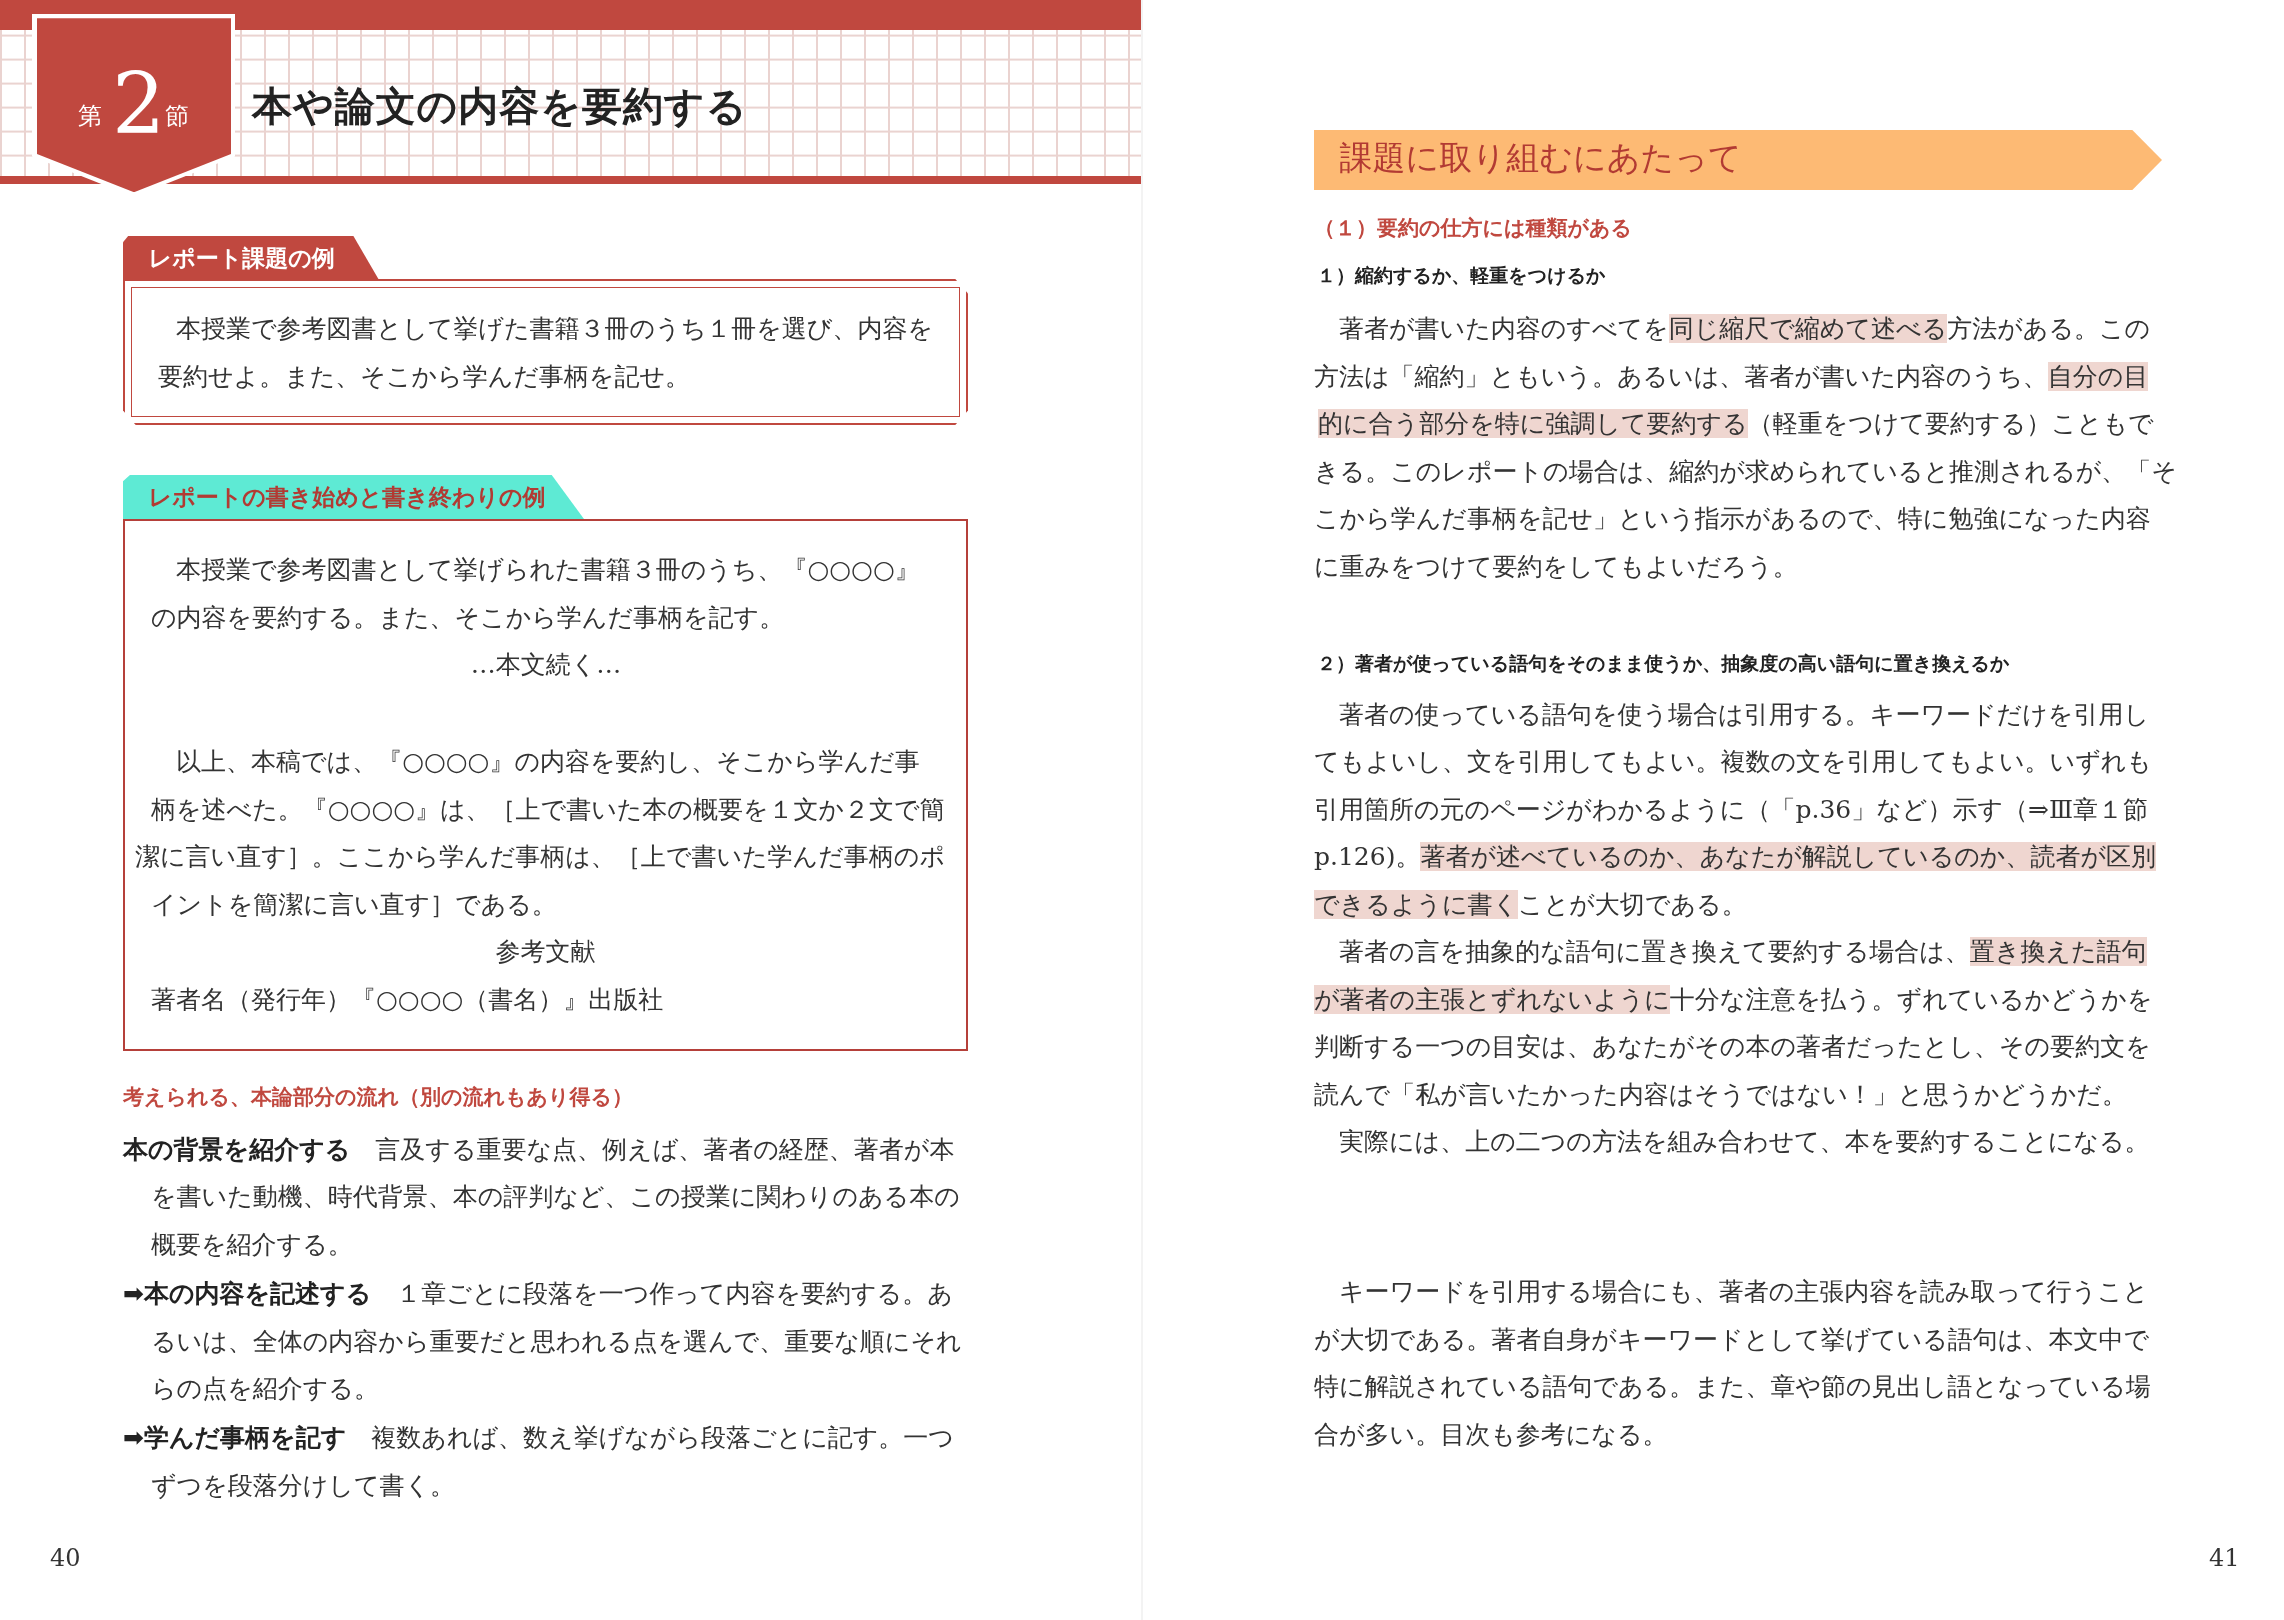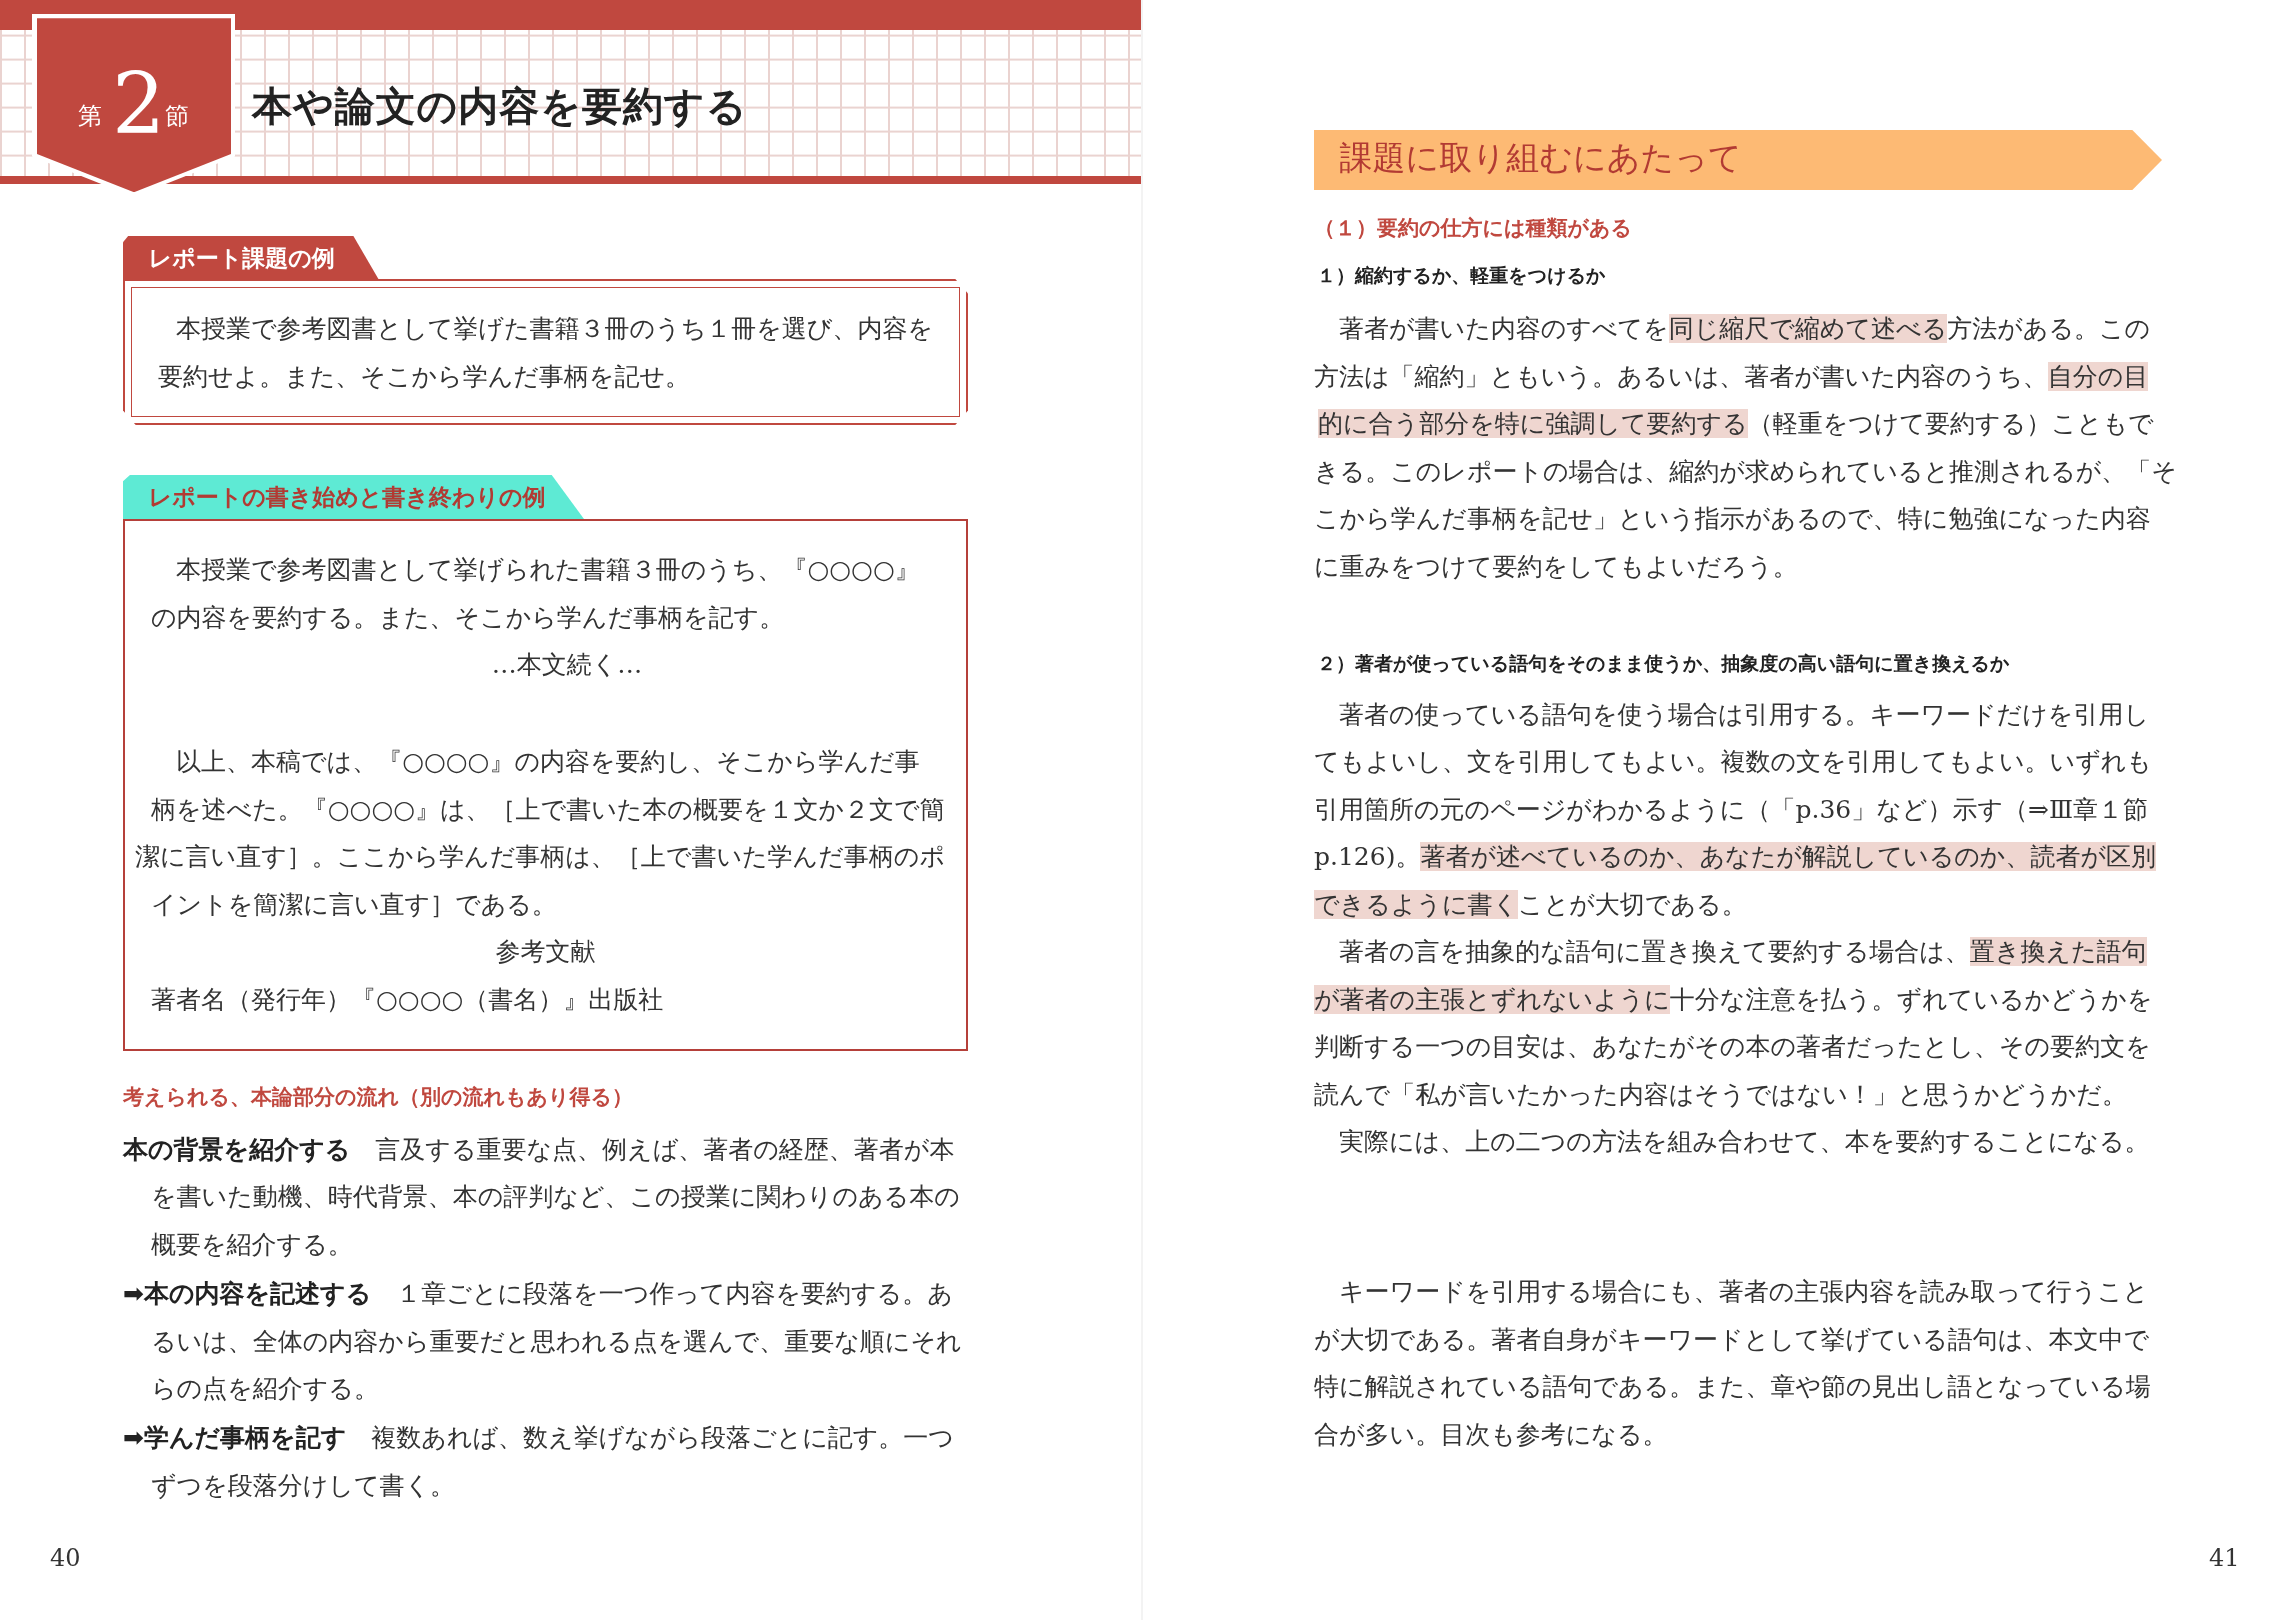--- a/index.html
+++ b/index.html
@@ -71,21 +71,21 @@
 
   <div class="tab tab1 sans">レポート課題の例</div>
   <div class="box1"></div>
   <div class="text" style="left:151px;top:305px;">　本授業で参考図書として挙げた書籍３冊のうち１冊を選び、内容を</div>
   <div class="text" style="left:158px;top:353px;">要約せよ。また、そこから学んだ事柄を記せ。</div>
 
   <div class="tab tab2 sans">レポートの書き始めと書き終わりの例</div>
   <div class="box2"></div>
   <div class="text" style="left:151px;top:546px;">　本授業で参考図書として挙げられた書籍３冊のうち、『○○○○』</div>
   <div class="text" style="left:151px;top:594px;">の内容を要約する。また、そこから学んだ事柄を記す。</div>
-  <div class="text center" style="left:131px;width:824px;top:641px;padding-left:24px;">…本文続く…</div>
+  <div class="text center" style="left:110px;width:824px;top:641px;padding-left:24px;">…本文続く…</div>
   <div class="text" style="left:151px;top:738px;">　以上、本稿では、『○○○○』の内容を要約し、そこから学んだ事</div>
   <div class="text" style="left:151px;top:786px;">柄を述べた。『○○○○』は、［上で書いた本の概要を１文か２文で簡</div>
   <div class="text" style="left:135px;top:833px;">潔に言い直す］。ここから学んだ事柄は、［上で書いた学んだ事柄のポ</div>
   <div class="text" style="left:151px;top:881px;">イントを簡潔に言い直す］である。</div>
   <div class="text center" style="left:123px;width:845px;top:928px;">参考文献</div>
   <div class="text" style="left:151px;top:976px;">著者名（発行年）『○○○○（書名）』出版社</div>
 
   <div class="red-heading sans" style="left:123px;top:1083px;">考えられる、本論部分の流れ（別の流れもあり得る）</div>
 
   <div class="text" style="left:123px;top:1126px;">

